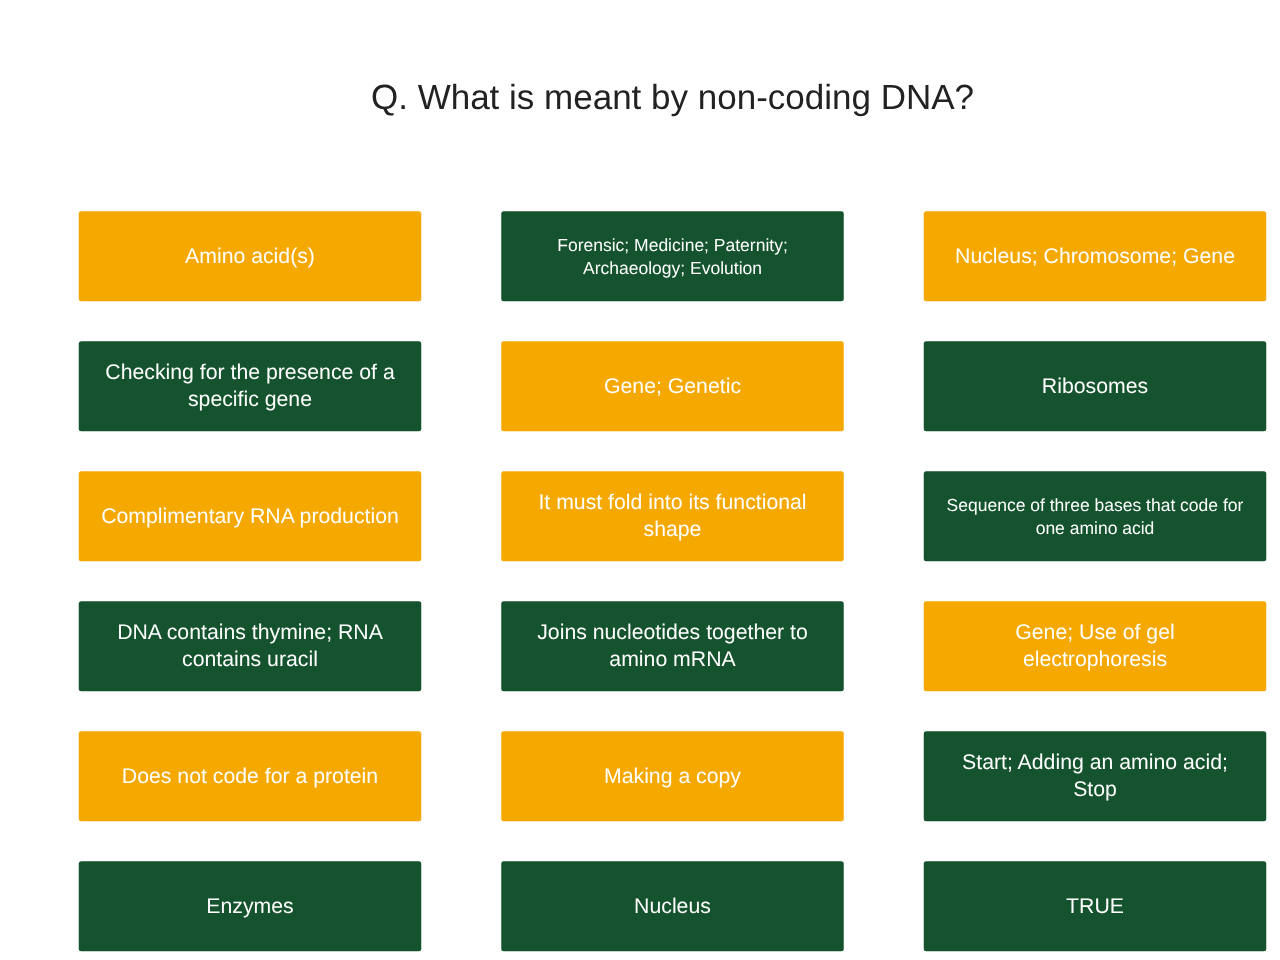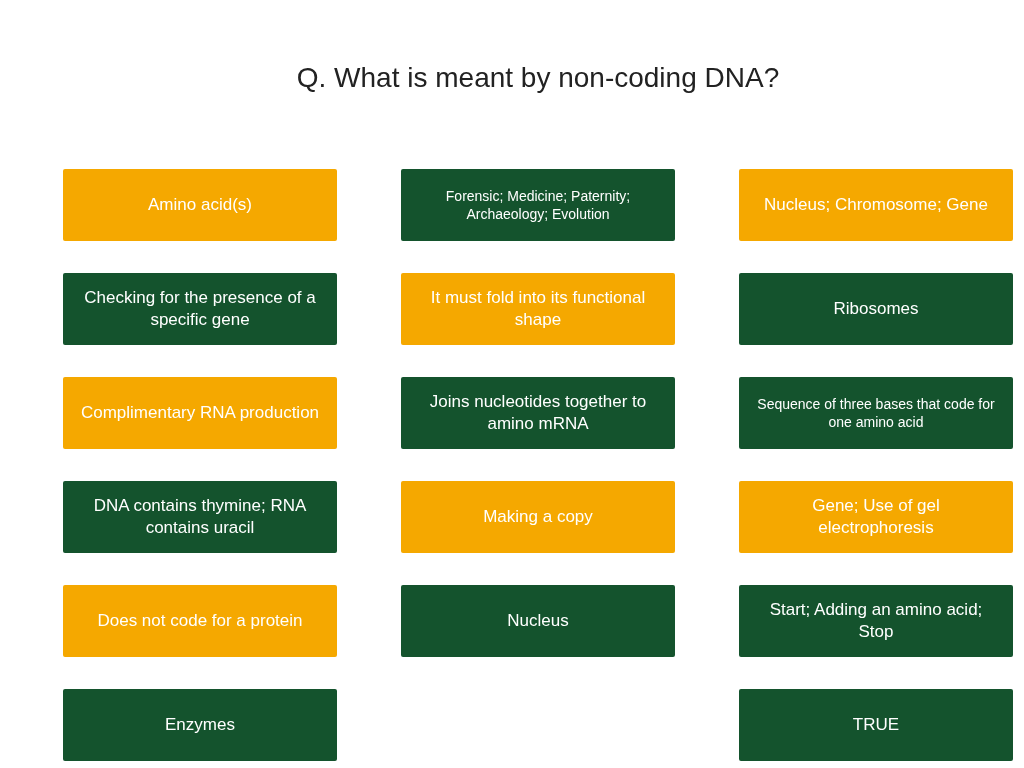--- a/index.html
+++ b/index.html
@@ -68,20 +68,21 @@
       <div class="cell gold">Amino acid(s)</div>
       <div class="cell blue">Checking for the presence of a specific gene</div>
       <div class="cell gold">Complimentary RNA production</div>
       <div class="cell blue">DNA contains thymine; RNA contains uracil</div>
       <div class="cell gold">Does not code for a protein</div>
       <div class="cell blue">Enzymes</div>
       <div class="cell gold">FALSE</div>
     </div>
     <div class="column">
       <div class="cell blue small-text">Forensic; Medicine; Paternity; Archaeology; Evolution</div>
+      <div class="cell gold">Gene; Genetic</div>
       <div class="cell gold">It must fold into its functional shape</div>
       <div class="cell blue">Joins nucleotides together to amino mRNA</div>
       <div class="cell gold">Making a copy</div>
       <div class="cell blue">Nucleus</div>
     </div>
     <div class="column">
       <div class="cell gold">Nucleus; Chromosome; Gene</div>
       <div class="cell blue">Ribosomes</div>
       <div class="cell blue small-text">Sequence of three bases that code for one amino acid</div>
       <div class="cell gold">Gene; Use of gel electrophoresis</div>

